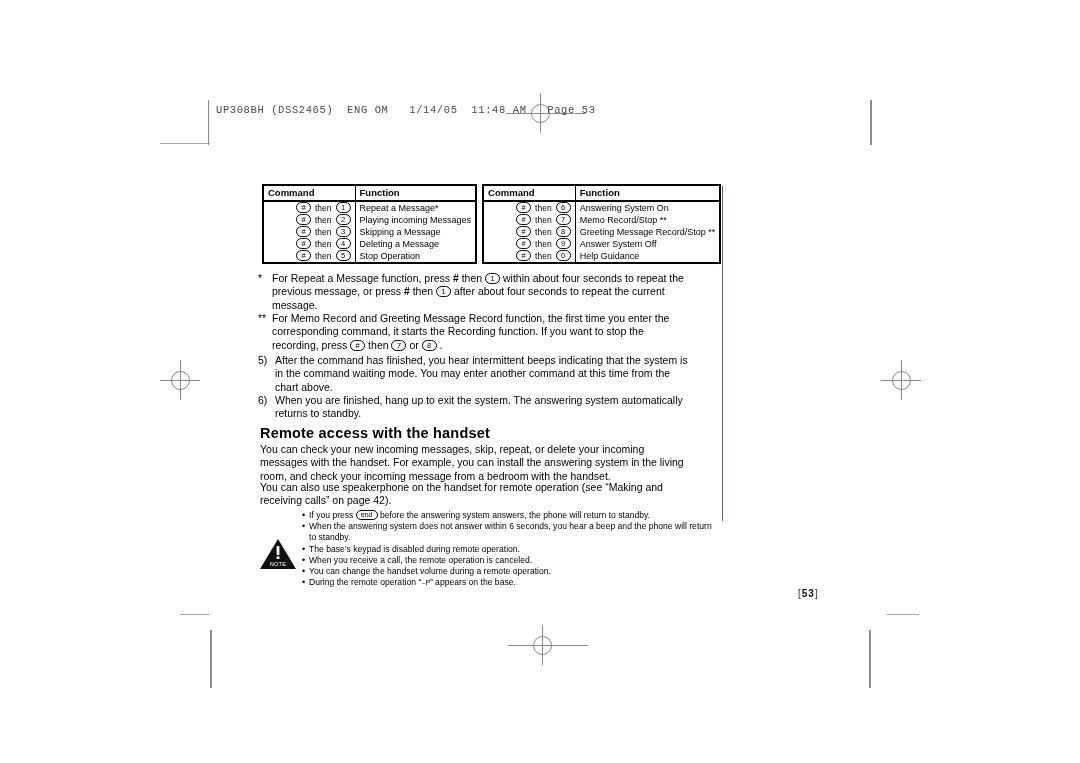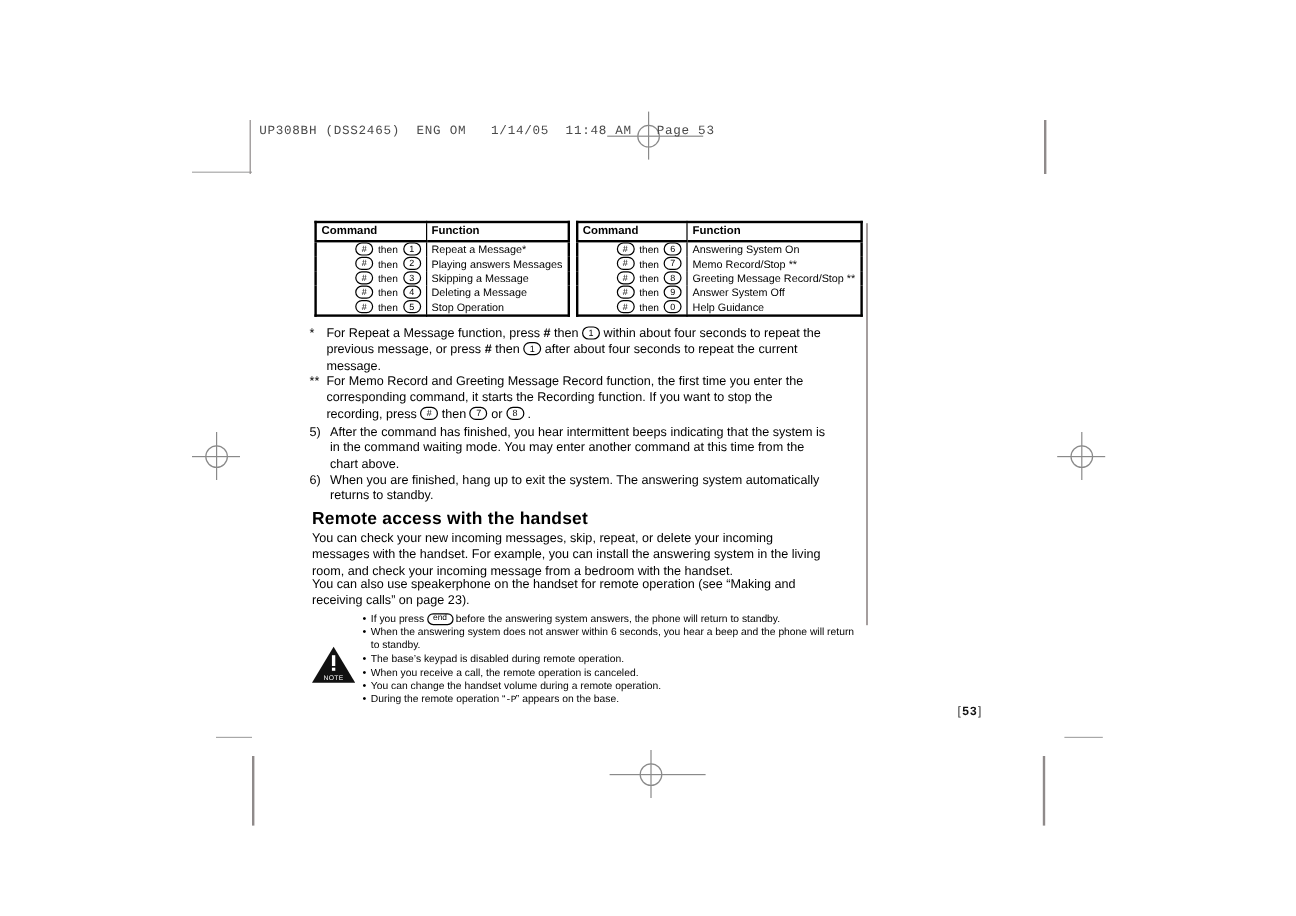--- a/index.html
+++ b/index.html
@@ -248,21 +248,21 @@
         <th>Function</th>
       </tr>
     </thead>
     <tbody>
       <tr>
         <td class="cmdcell"><span class="keycap">#</span><span class="thenw">then</span><span class="keycap">1</span></td>
         <td>Repeat a Message*</td>
       </tr>
       <tr>
         <td class="cmdcell"><span class="keycap">#</span><span class="thenw">then</span><span class="keycap">2</span></td>
-        <td>Playing answers Messages</td>
+        <td>Playing incoming Messages</td>
       </tr>
       <tr>
         <td class="cmdcell"><span class="keycap">#</span><span class="thenw">then</span><span class="keycap">3</span></td>
         <td>Skipping a Message</td>
       </tr>
       <tr>
         <td class="cmdcell"><span class="keycap">#</span><span class="thenw">then</span><span class="keycap">4</span></td>
         <td>Deleting a Message</td>
       </tr>
       <tr>
@@ -327,21 +327,21 @@
 <div class="para" style="left:258px; top:394px;">
   <div class="fnrow">
     <div class="fnmark" style="width:17px; flex:0 0 17px;">6)</div>
     <div class="fnbody">When you are finished, hang up to exit the system. The answering system automatically returns to standby.</div>
   </div>
 </div>
 
 <div class="heading">Remote access with the handset</div>
 
 <div class="para" style="left:260px; top:443px; width:434px;">You can check your new incoming messages, skip, repeat, or delete your incoming messages with the handset. For example, you can install the answering system in the living room, and check your incoming message from a bedroom with the handset.</div>
-<div class="para" style="left:260px; top:481px; width:434px;">You can also use speakerphone on the handset for remote operation (see “Making and receiving calls” on page 23).</div>
+<div class="para" style="left:260px; top:481px; width:434px;">You can also use speakerphone on the handset for remote operation (see “Making and receiving calls” on page 42).</div>
 
 <div class="notewrap">
 
   <div class="noteicon">
     <svg width="40" height="34" viewBox="0 0 40 34" xmlns="http://www.w3.org/2000/svg">
       <polygon points="20,2 38,32 2,32" fill="#111111"></polygon>
       <rect x="18.6" y="9" width="2.8" height="9" fill="#ffffff"></rect>
       <rect x="18.6" y="19.4" width="2.8" height="2.6" fill="#ffffff"></rect>
       <text x="20" y="29.4" font-family="Liberation Sans, sans-serif" font-size="5.6" fill="#ffffff" text-anchor="middle" letter-spacing="0.3">NOTE</text>
     </svg>

